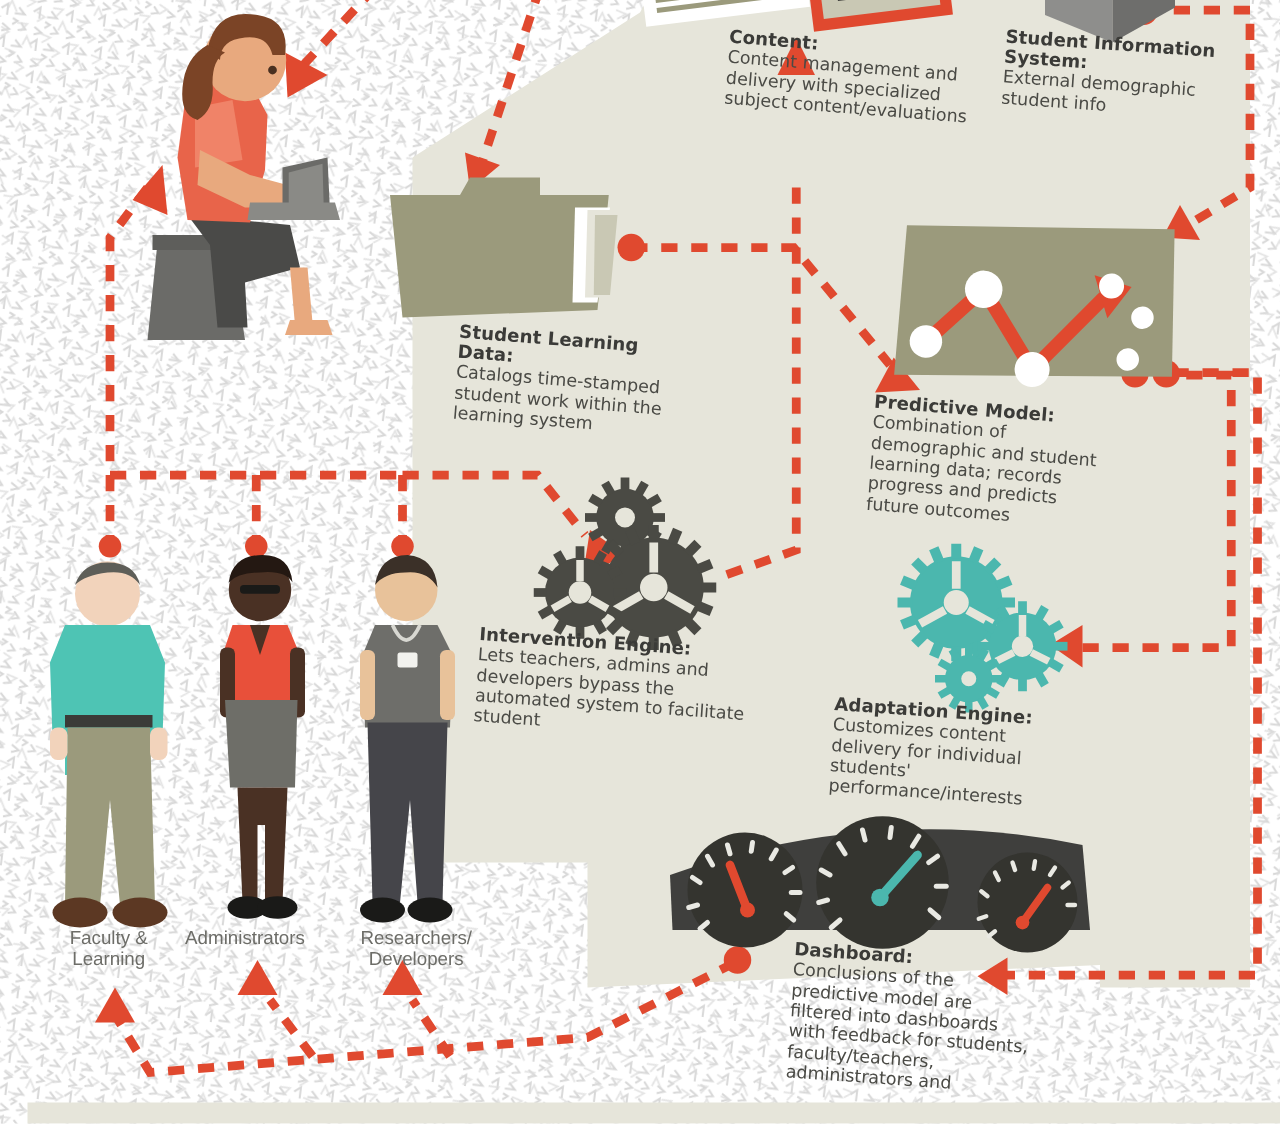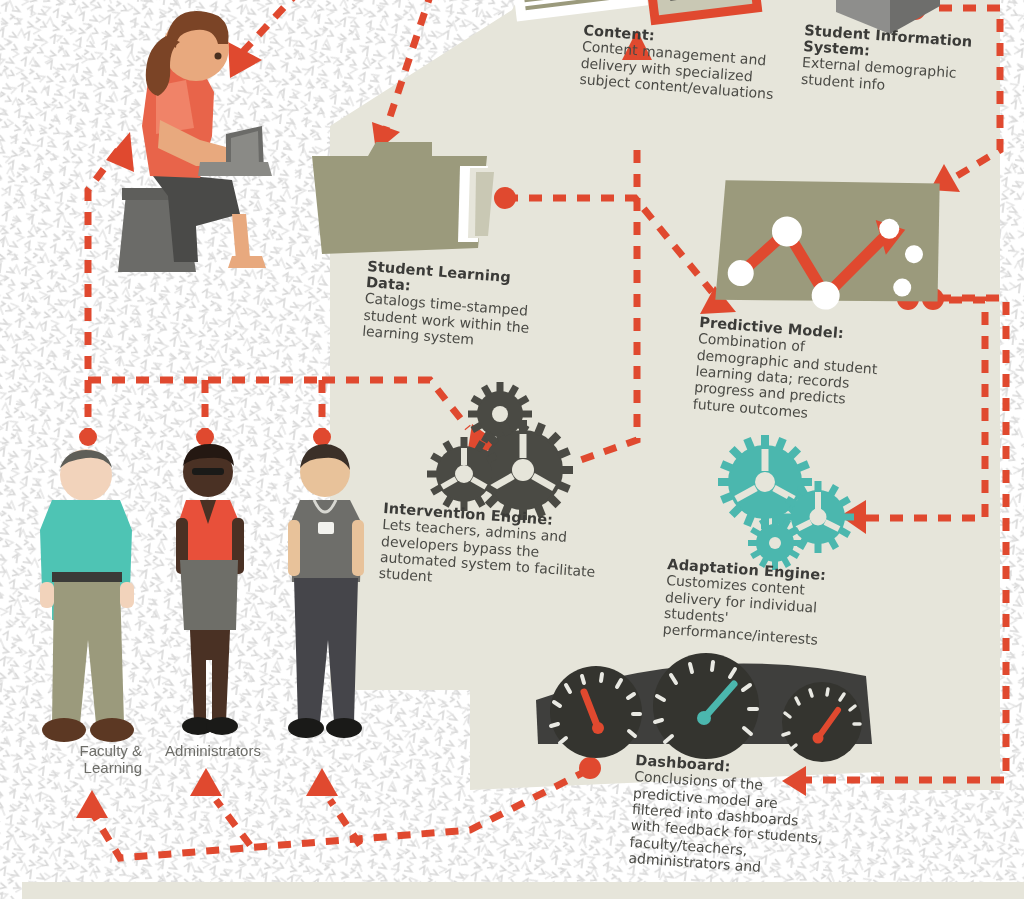--- a/index.html
+++ b/index.html
@@ -472,21 +472,25 @@
   <div class="txtblk" style="left:668px;top:556px;width:192px;transform:rotate(4deg);transform-origin:0 0;">
     <div class="ttl">Adaptation Engine:</div>
     <div class="bdy">Customizes content delivery for individual students' performance/interests</div>
   </div>
 
   <div class="txtblk" style="left:636px;top:752px;width:196px;transform:rotate(4deg);transform-origin:0 0;">
     <div class="ttl">Dashboard:</div>
     <div class="bdy">Conclusions of the predictive model are filtered into dashboards with feedback for students, faculty/teachers, administrators and</div>
   </div>
 
-  <div class="role" style="left:32px;top:742px;width:110px;text-align:right;">
+  <div class="role" style="left:32px;top:742px;width:110px;">
     <div>Faculty &amp;</div>
     <div>Learning</div>
   </div>
-  <div class="role" style="left:150px;top:742px;width:126px;">
+  <div class="role" style="left:133px;top:742px;width:126px;">
     <div>Administrators</div>
   </div>
+  <div class="role" style="left:274px;top:742px;width:118px;">
+    <div>Researchers/</div>
+    <div>Developers</div>
+  </div>
 
 </div>
 
 </body></html>

